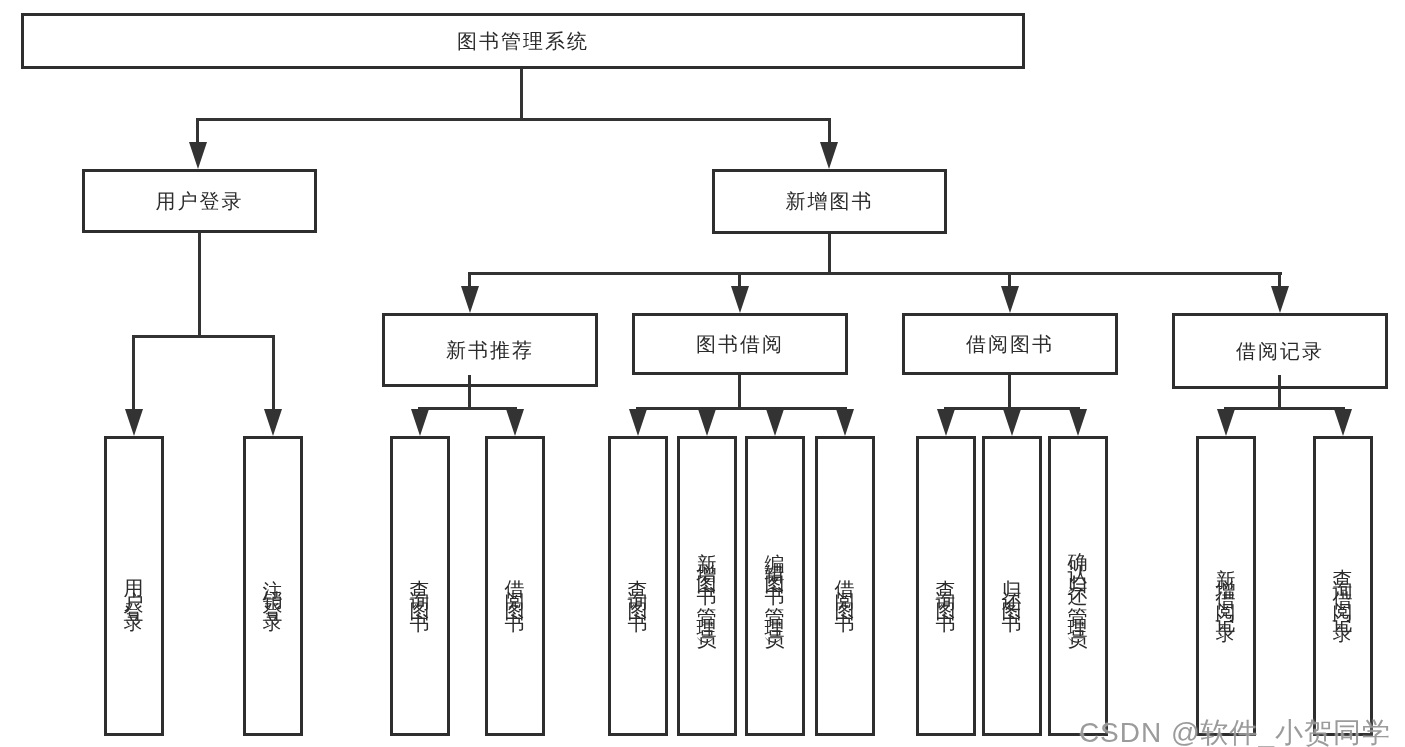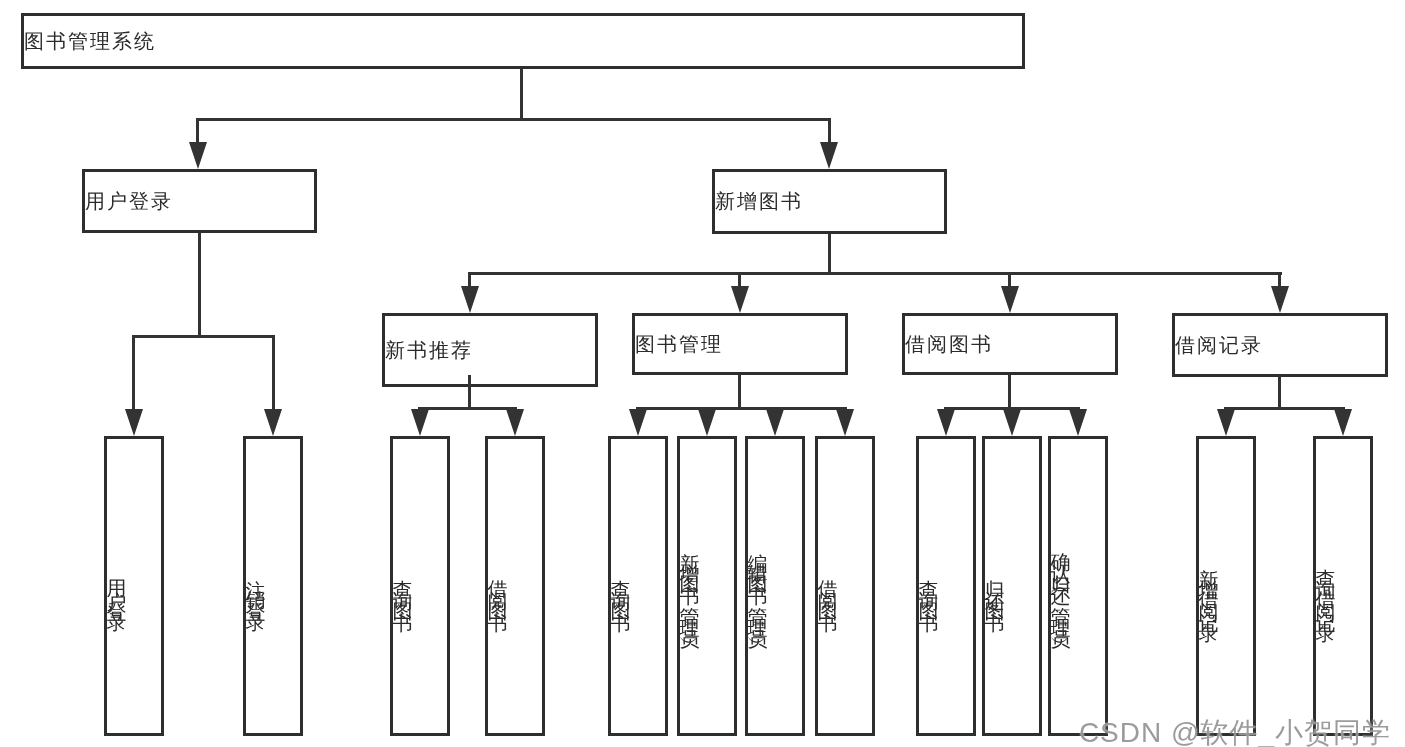--- a/index.html
+++ b/index.html
@@ -11,21 +11,21 @@
     font-family: "Liberation Sans", "DejaVu Sans", sans-serif;
     overflow: hidden;
   }
   .node {
     position: absolute;
     box-sizing: border-box;
     border: 3px solid #2e2e2e;
     background: #ffffff;
     display: flex;
     align-items: center;
-    justify-content: flex-start;
+    justify-content: center;
     font-size: 20px;
     color: #2b2b2b;
     letter-spacing: 2px;
   }
   .leaf span {
     writing-mode: vertical-rl;
     letter-spacing: 11px;
     font-size: 20px;
     line-height: 1;
   }
@@ -87,26 +87,26 @@
   <div class="tri" style="left:731px; top:286px;"></div>
   <div class="vline" style="left:1008px; top:272px; height:16px;"></div>
   <div class="tri" style="left:1001px; top:286px;"></div>
   <div class="vline" style="left:1278px; top:272px; height:16px;"></div>
   <div class="tri" style="left:1271px; top:286px;"></div>
 
   <div class="node" style="left:382px; top:313px; width:216px; height:74px;">
     <span>新书推荐</span>
   </div>
   <div class="node" style="left:632px; top:313px; width:216px; height:62px;">
-    <span>图书管理</span>
+    <span>图书借阅</span>
   </div>
   <div class="node" style="left:902px; top:313px; width:216px; height:62px;">
     <span>借阅图书</span>
   </div>
-  <div class="node" style="left:1172px; top:313px; width:216px; height:64px;">
+  <div class="node" style="left:1172px; top:313px; width:216px; height:76px;">
     <span>借阅记录</span>
   </div>
 
   <div class="vline" style="left:468px; top:375px; height:32px;"></div>
   <div class="vline" style="left:738px; top:375px; height:32px;"></div>
   <div class="vline" style="left:1008px; top:375px; height:32px;"></div>
   <div class="vline" style="left:1278px; top:375px; height:32px;"></div>
 
   <div class="hline" style="left:418px; top:407px; width:99px;"></div>
   <div class="hline" style="left:636px; top:407px; width:211px;"></div>

